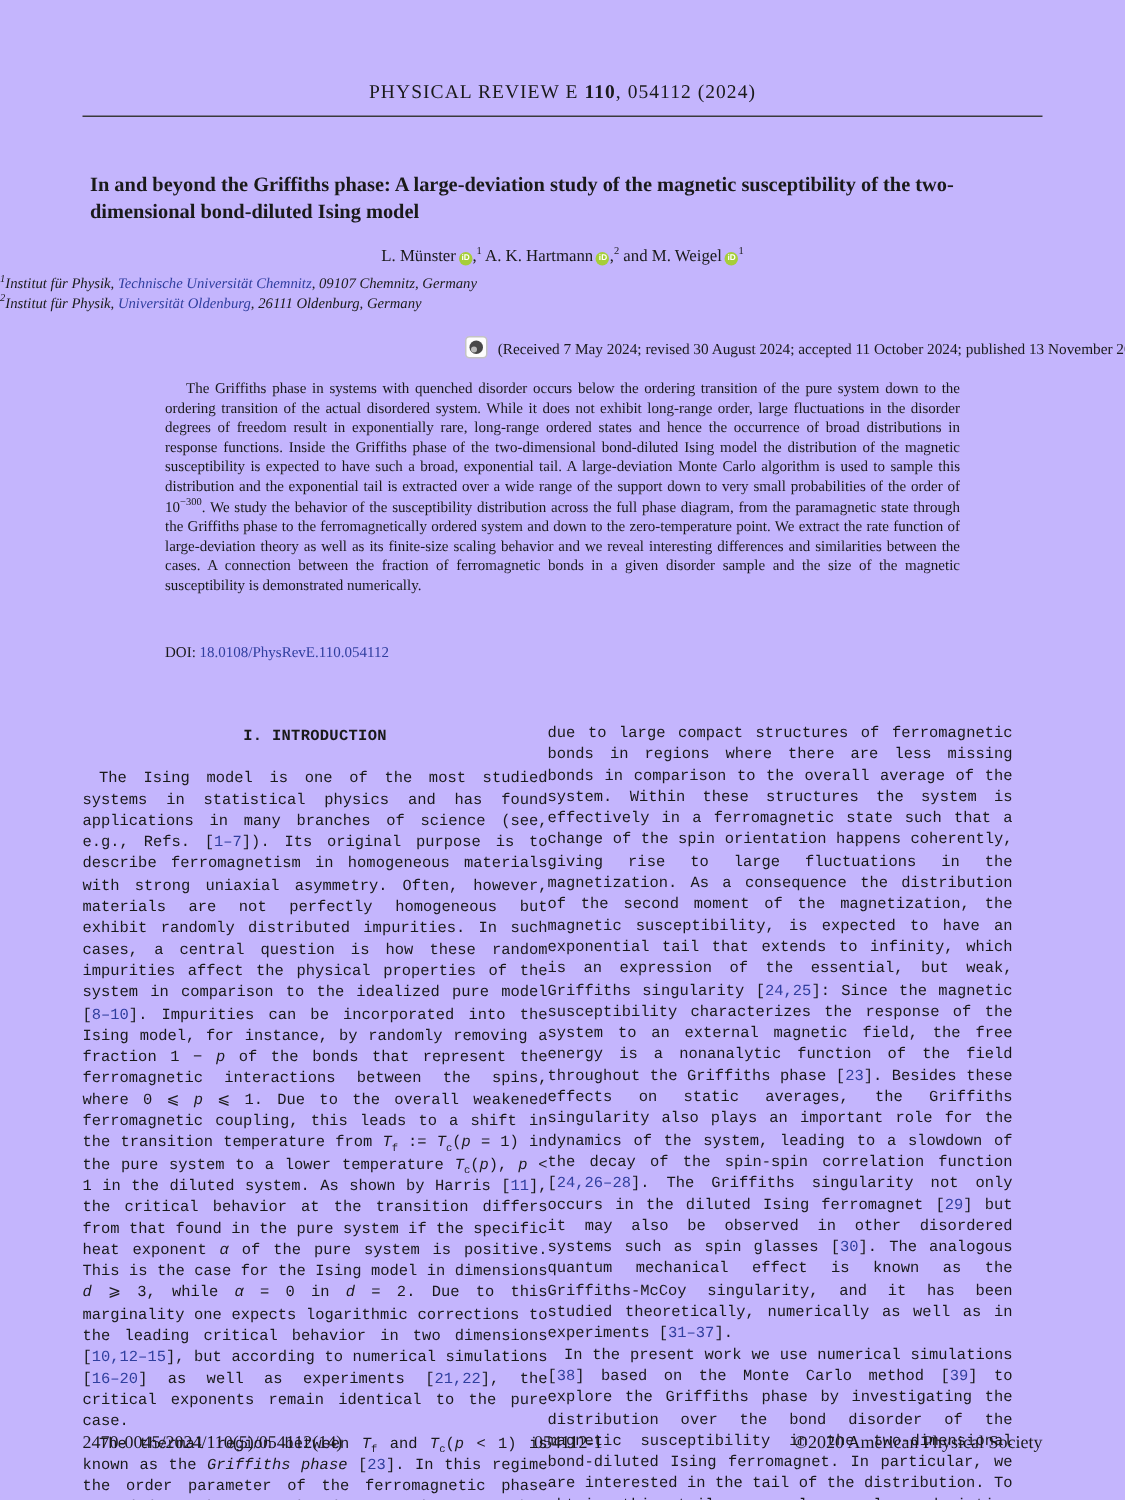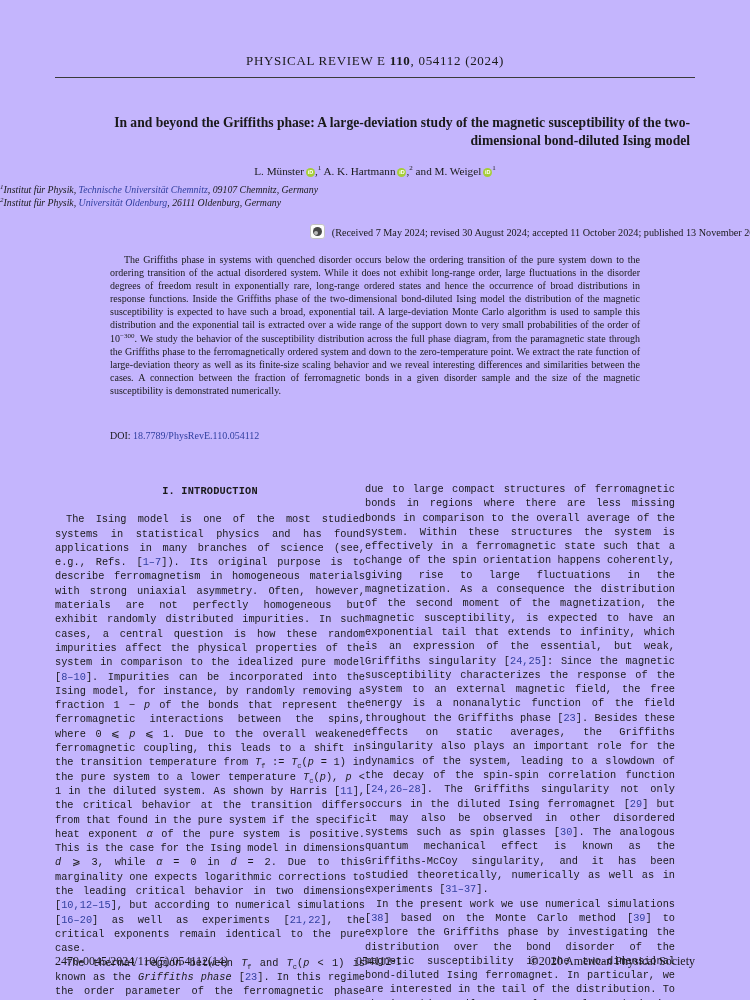--- a/index.html
+++ b/index.html
@@ -6,21 +6,21 @@
   .page {
     position:relative; width:750px; height:1000px; margin:0 auto;
     background:#c4b5fd; color:#1a1a1a;
     font-family:"Liberation Serif", serif;
     overflow:hidden;
     padding-left:25px;
   }
   .running-head { position:absolute; top:53px; left:55px; width:640px; text-align:center; font-size:13px; letter-spacing:0.7px; }
   .running-head b { letter-spacing:0.7px; }
   .rule { position:absolute; top:77px; left:55px; width:640px; border-bottom:1.6px solid #3a3a3a; }
-  .title { position:absolute; top:114px; left:60px; width:630px; text-align:right; font-weight:bold; font-size:13.6px; line-height:18px; }
+  .title { position:absolute; top:114px; left:60px; width:630px; text-align:left; font-weight:bold; font-size:13.6px; line-height:18px; }
   .authors { position:absolute; top:165px; left:0; width:750px; text-align:center; font-size:11.2px; }
   .affils { position:absolute; top:183px; left:0; width:750px; text-align:left; font-size:9.8px; font-style:italic; line-height:13px; }
   .received { position:absolute; top:224px; left:0; width:750px; text-align:right; font-size:10.2px;margin-left:18px; }
   .abstract { position:absolute; top:253px; left:110px; width:530px; text-align:justify; font-size:10px; line-height:13.1px; text-indent:14px; }
   .doi { position:absolute; top:430px; left:110px; font-size:10px; }
   .columns { position:absolute; top:482px; left:55px; width:640px; display:flex; font-size:10.3px; line-height:14.3px; text-align:justify;font-family:Liberation Mono, monospace; }
   .col { width:310px; }
   h2.section { text-align:center; font-size:10.3px; font-weight:bold; margin:2px 0 14px 0; letter-spacing:0.2px; }
   .col p { margin:0; text-indent:11px; }
   .col p.noindent { text-indent:0; }
@@ -69,21 +69,21 @@
     <div><sup>2</sup>Institut für Physik, <a class="link">Universität Oldenburg</a>, 26111 Oldenburg, Germany</div>
   </div>
 
   <div class="received">
     <span class="crossmark"></span><span>(Received 7 May 2024; revised 30 August 2024; accepted 11 October 2024; published 13 November 2024)</span>
   </div>
 
   <div class="abstract">The Griffiths phase in systems with quenched disorder occurs below the ordering transition of the pure system down to the ordering transition of the actual disordered system. While it does not exhibit long-range order, large fluctuations in the disorder degrees of freedom result in exponentially rare, long-range ordered states and hence the occurrence of broad distributions in response functions. Inside the Griffiths phase of the two-dimensional bond-diluted Ising model the distribution of the magnetic susceptibility is expected to have such a broad, exponential tail. A large-deviation Monte Carlo algorithm is used to sample this distribution and the exponential tail is extracted over a wide range of the support down to very small probabilities of the order of 10<sup>−300</sup>. We study the behavior of the susceptibility distribution across the full phase diagram, from the paramagnetic state through the Griffiths phase to the ferromagnetically ordered system and down to the zero-temperature point. We extract the rate function of large-deviation theory as well as its finite-size scaling behavior and we reveal interesting differences and similarities between the cases. A connection between the fraction of ferromagnetic bonds in a given disorder sample and the size of the magnetic susceptibility is demonstrated numerically.</div>
 
   <div class="doi">
-    <span>DOI: </span><a class="link">18.7789/PhysRevE.110.054112</a>
+    <span>DOI: </span><a class="link">18.0108/PhysRevE.110.054112</a>
   </div>
 
   <div class="columns">
     <div class="col">
       <h2 class="section">I. INTRODUCTION</h2>
       <p>The Ising model is one of the most studied systems in statistical physics and has found applications in many branches of science (see, e.g., Refs. [<a class="ref">1–7</a>]). Its original purpose is to describe ferromagnetism in homogeneous materials with strong uniaxial asymmetry. Often, however, materials are not perfectly homogeneous but exhibit randomly distributed impurities. In such cases, a central question is how these random impurities affect the physical properties of the system in comparison to the idealized pure model [<a class="ref">8–10</a>]. Impurities can be incorporated into the Ising model, for instance, by randomly removing a fraction 1 − <i>p</i> of the bonds that represent the ferromagnetic interactions between the spins, where 0 ⩽ <i>p</i> ⩽ 1. Due to the overall weakened ferromagnetic coupling, this leads to a shift in the transition temperature from <i>T</i><sub>f</sub> := <i>T</i><sub>c</sub>(<i>p</i> = 1) in the pure system to a lower temperature <i>T</i><sub>c</sub>(<i>p</i>), <i>p</i> &lt; 1 in the diluted system. As shown by Harris [<a class="ref">11</a>], the critical behavior at the transition differs from that found in the pure system if the specific heat exponent <i>α</i> of the pure system is positive. This is the case for the Ising model in dimensions <i>d</i> ⩾ 3, while <i>α</i> = 0 in <i>d</i> = 2. Due to this marginality one expects logarithmic corrections to the leading critical behavior in two dimensions [<a class="ref">10,12–15</a>], but according to numerical simulations [<a class="ref">16–20</a>] as well as experiments [<a class="ref">21,22</a>], the critical exponents remain identical to the pure case.</p>
       <p>The thermal region between <i>T</i><sub>f</sub> and <i>T</i><sub>c</sub>(<i>p</i> &lt; 1) is known as the <i>Griffiths phase</i> [<a class="ref">23</a>]. In this regime the order parameter of the ferromagnetic phase transition, the magnetization, remains zero, but arbitrarily large fluctuations of the order parameter become possible. These fluctuations can exist</p>
     </div>
     <div class="col">
       <p class="noindent">due to large compact structures of ferromagnetic bonds in regions where there are less missing bonds in comparison to the overall average of the system. Within these structures the system is effectively in a ferromagnetic state such that a change of the spin orientation happens coherently, giving rise to large fluctuations in the magnetization. As a consequence the distribution of the second moment of the magnetization, the magnetic susceptibility, is expected to have an exponential tail that extends to infinity, which is an expression of the essential, but weak, Griffiths singularity [<a class="ref">24,25</a>]: Since the magnetic susceptibility characterizes the response of the system to an external magnetic field, the free energy is a nonanalytic function of the field throughout the Griffiths phase [<a class="ref">23</a>]. Besides these effects on static averages, the Griffiths singularity also plays an important role for the dynamics of the system, leading to a slowdown of the decay of the spin-spin correlation function [<a class="ref">24,26–28</a>]. The Griffiths singularity not only occurs in the diluted Ising ferromagnet [<a class="ref">29</a>] but it may also be observed in other disordered systems such as spin glasses [<a class="ref">30</a>]. The analogous quantum mechanical effect is known as the Griffiths-McCoy singularity, and it has been studied theoretically, numerically as well as in experiments [<a class="ref">31–37</a>].</p>

